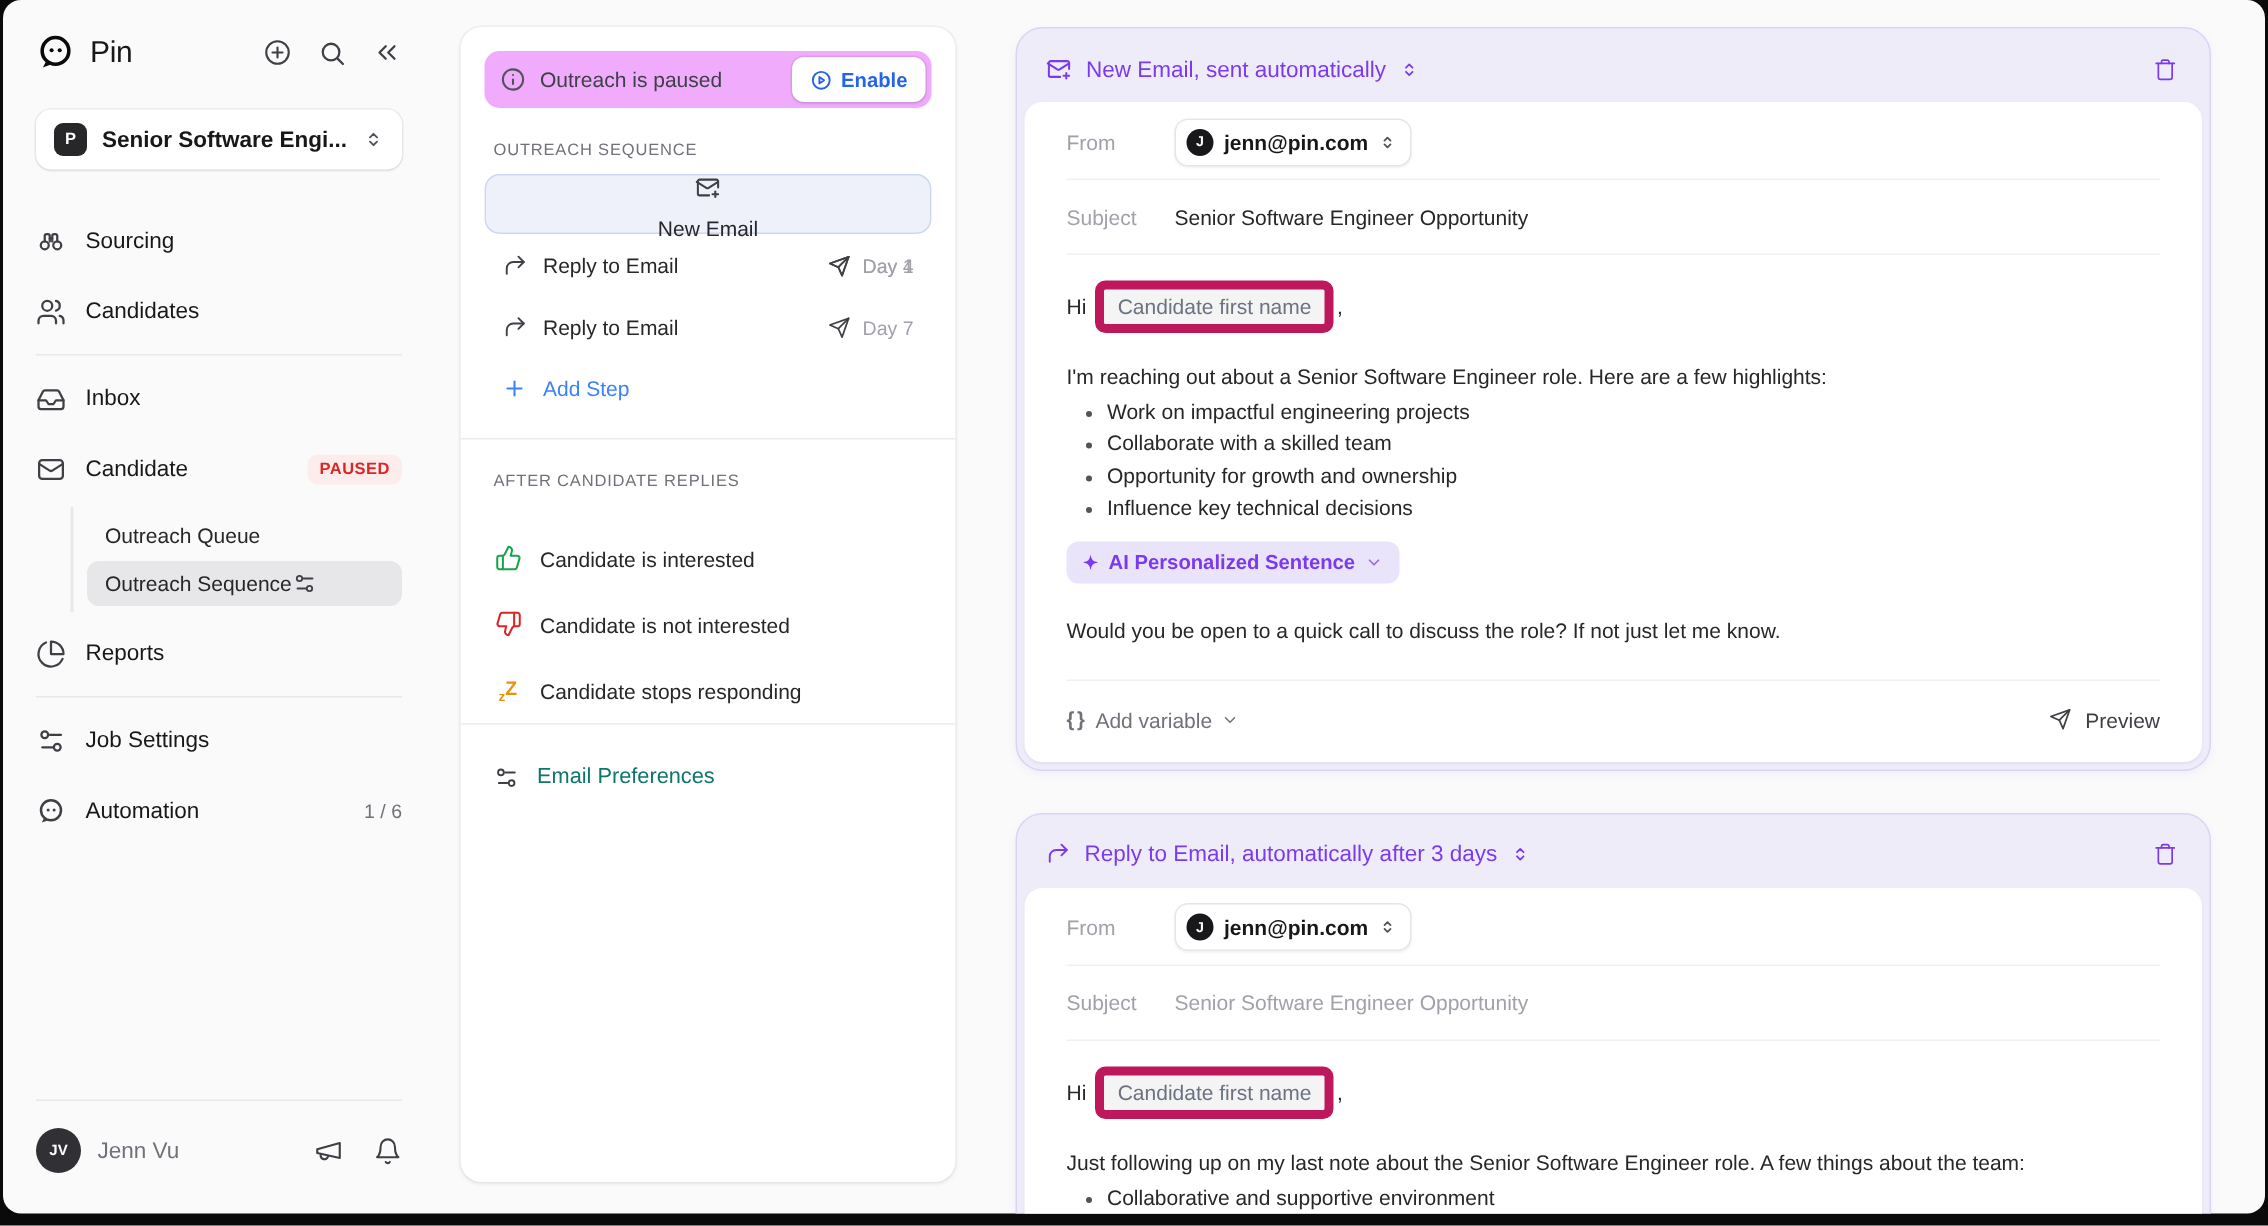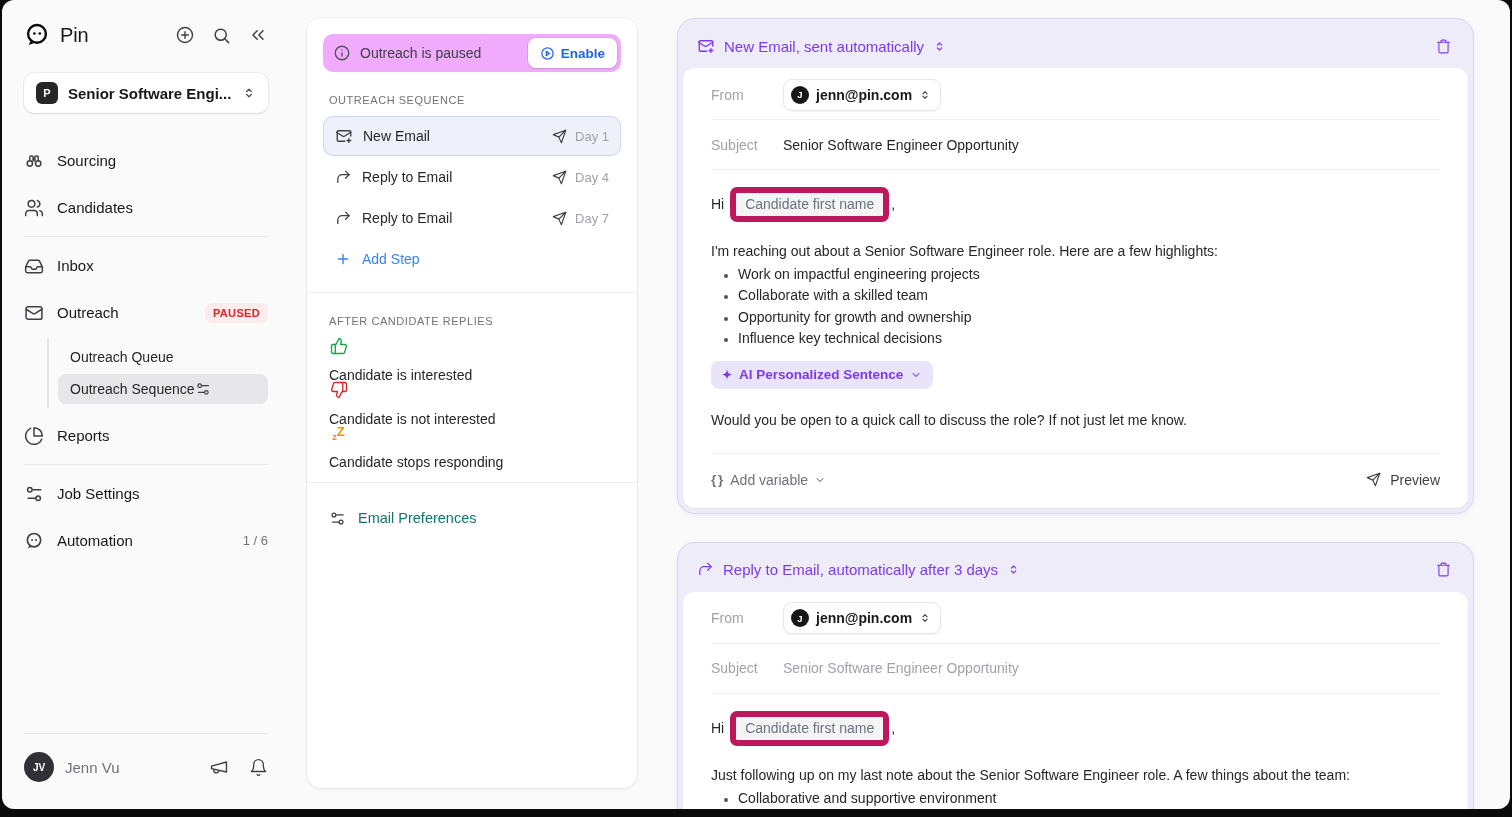--- a/index.html
+++ b/index.html
@@ -89,33 +89,33 @@
     cursor:pointer;
   }
   .sec-label {
     margin:22px 0 10px 6px; font-size:11px; letter-spacing:.05em;
     color:#71717a; font-weight:500;
   }
   .step-row {
     display:flex; align-items:center; height:40px; border-radius:10px;
     padding:0 12px; gap:10px; margin-bottom:1px; cursor:pointer;
   }
-  .step-row.active { background:#eef1f9; box-shadow:inset 0 0 0 1px #ccd8ef; }
+  .step-row.active { background:#eef1f9; box-shadow:inset 0 0 0 1px #ccd8ef;flex-direction:column; }
   .step-row .ic { color:#3f3f46; }
   .step-label { font-size:14px; font-weight:500; color:#27272a; }
   .step-right { margin-left:auto; display:flex; align-items:center; gap:8px; color:#a8a8b0; }
   .step-day { font-size:13px; color:#a1a1aa; }
   .add-step {
     display:flex; align-items:center; height:40px; padding:0 12px; gap:11px;
     color:#3b82f6; font-size:14px; font-weight:500; cursor:pointer;
   }
   .panel-divider { height:1px; background:#ececee; margin:13px -16px; }
   .branch-row {
-    display:flex; align-items:flex-start; height:44px; gap:12px; padding:0 6px;
-    font-size:14px; color:#27272a; cursor:pointer;flex-direction:column;
+    display:flex; align-items:flex-end; height:44px; gap:12px; padding:0 6px;
+    font-size:14px; color:#27272a; cursor:pointer;
   }
   .branch-icon { width:19px; display:flex; justify-content:center; }
   .zz { width:19px; text-align:center; color:#e8940a; font-weight:700; line-height:1; cursor:pointer; }
   .zz .z-sm { font-size:9px; vertical-align:-1px; }
   .zz .z-lg { font-size:13px; vertical-align:3px; }
   .prefs-row {
     display:flex; align-items:center; height:44px; gap:12px; padding:0 6px;
     font-size:14.5px; color:#0f766e; cursor:pointer;
   }
   .prefs-row .ic { color:#3f3f46; }
@@ -268,21 +268,21 @@
         <span>Inbox</span>
       </div>
 
       <div class="nav-row">
         <span>
           <svg class="ic" width="20" height="20" viewBox="0 0 24 24" fill="none" stroke="currentColor" stroke-width="1.8" stroke-linecap="round" stroke-linejoin="round">
               <rect x="2.5" y="4.5" width="19" height="15" rx="2.5"></rect>
               <path d="m21.5 7.5-8.47 5.38a1.94 1.94 0 0 1-2.06 0L2.5 7.5"></path>
             </svg>
         </span>
-        <span>Outreach</span>
+        <span>Candidate</span>
         <span class="badge-paused">PAUSED</span>
       </div>
 
       <div class="subnav">
         <div class="sub-row">
           <span>Outreach Queue</span>
         </div>
         <div class="sub-row active">
           <span>Outreach Sequence</span>
           <span>

